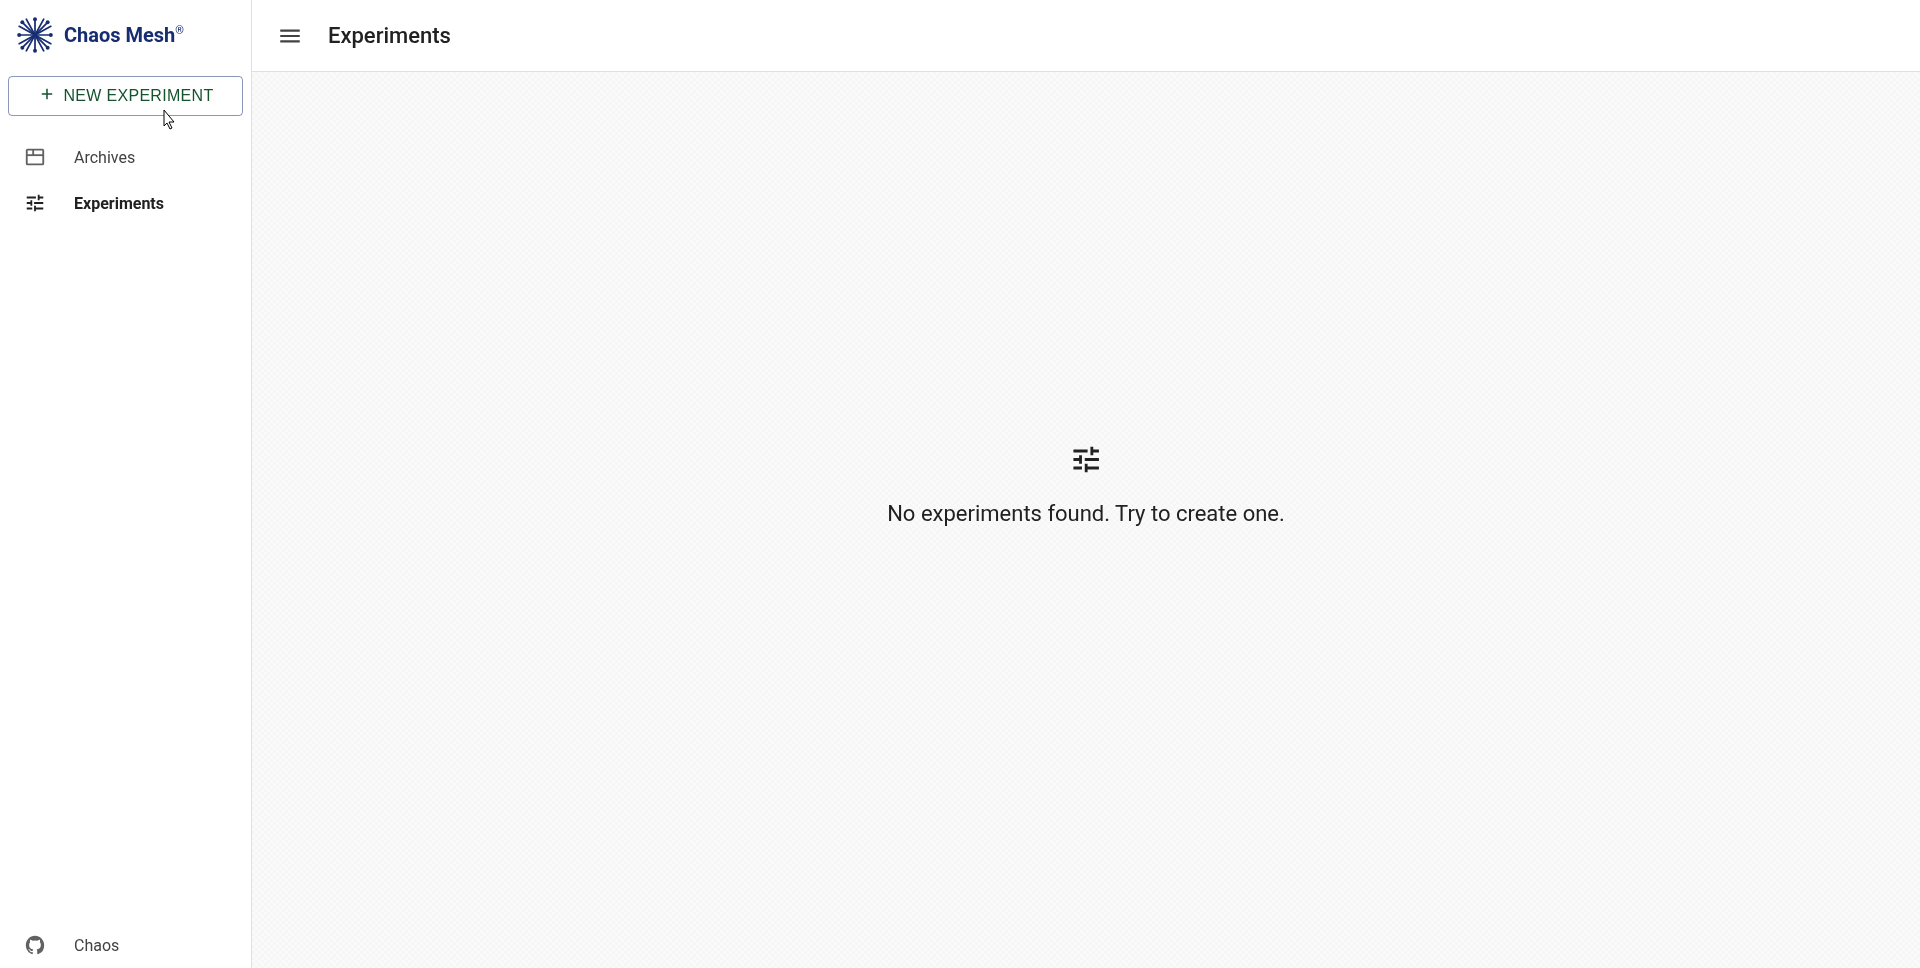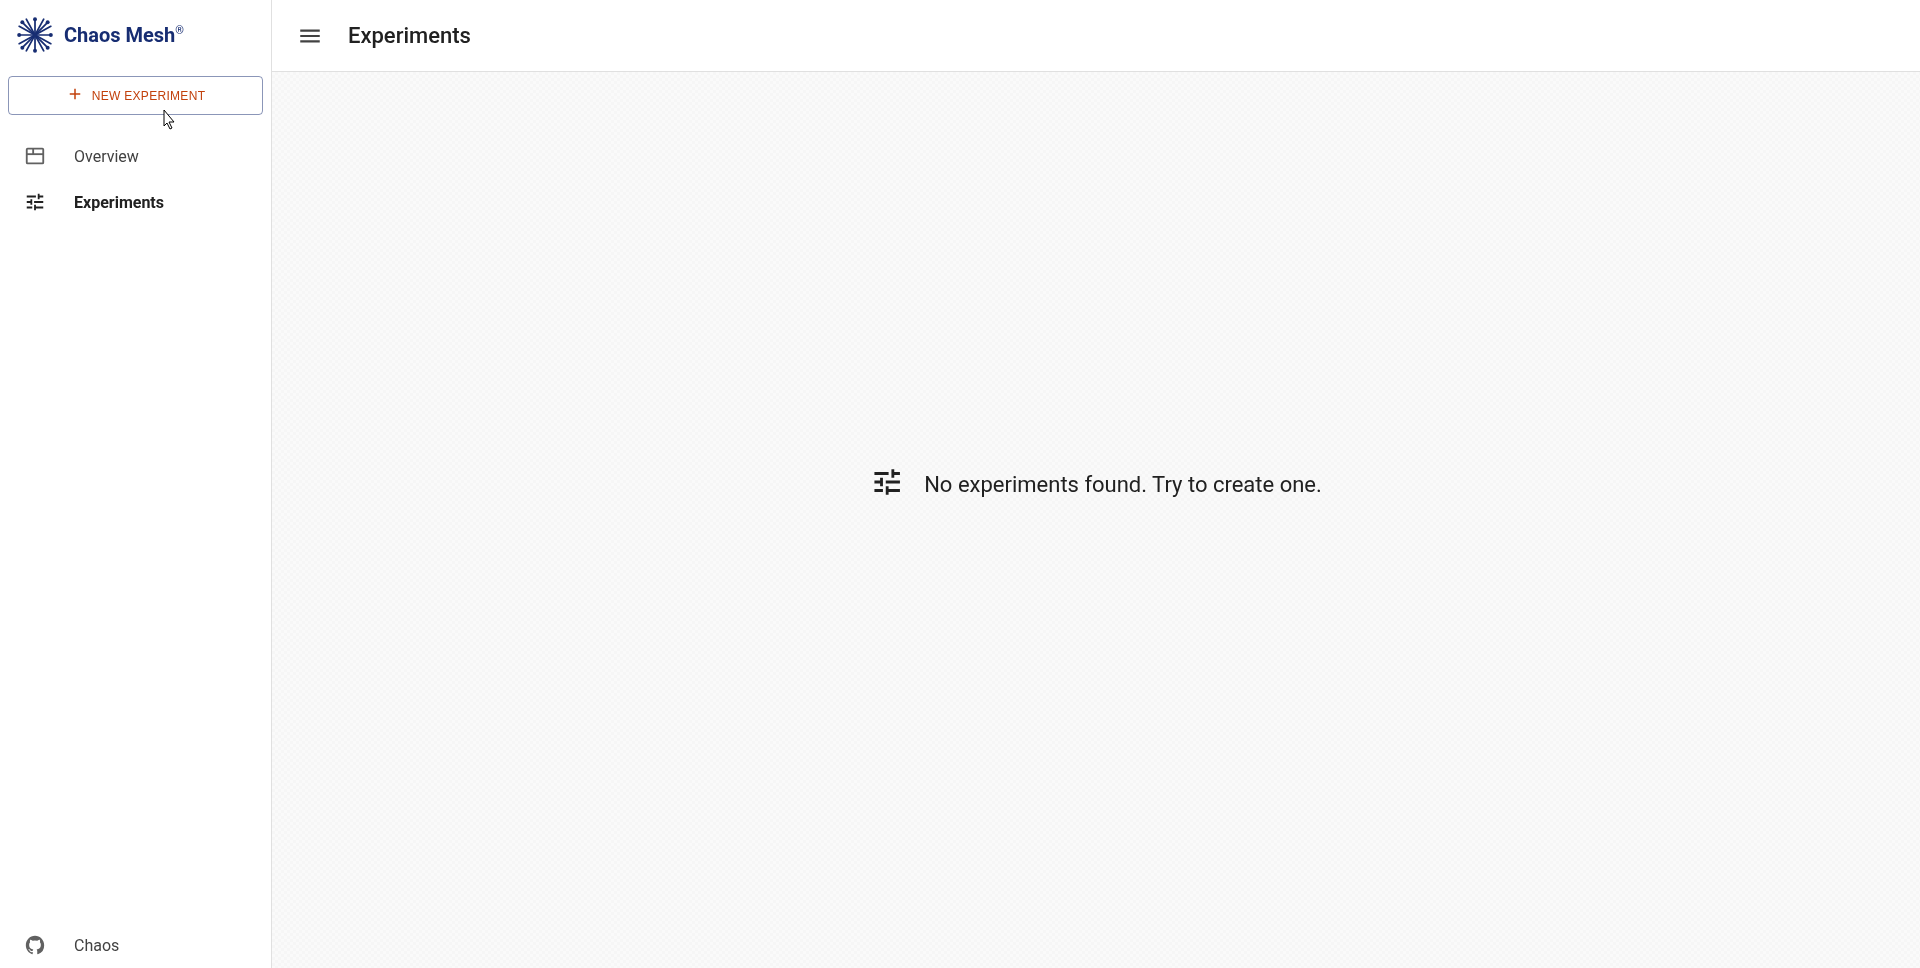--- a/index.html
+++ b/index.html
@@ -13,21 +13,21 @@
       color: #212121;
       height: 968px;
       width: 1920px;
       overflow: hidden;
     }
     .app {
       display: flex;
       height: 100%;
     }
     .sidebar {
-      width: 272px;
+      width: 252px;
       background: #ffffff;
       border-right: 1px solid #e0e0e0;
       display: flex;
       flex-direction: column;
       padding-top: 8px;
     }
     .logo-area {
       display: flex;
       align-items: center;
       padding: 8px 16px 16px 16px;
@@ -53,22 +53,22 @@
       padding: 6px 8px 10px 8px;
     }
     .new-exp-button {
       width: 100%;
       display: flex;
       align-items: center;
       justify-content: center;
       gap: 8px;
       border: 1px solid rgba(23,45,114,0.5);
       background: transparent;
-      color: #c2410c;
-      font-size: 12px;
+      color: #14532d;
+      font-size: 16px;
       font-weight: 500;
       letter-spacing: 0.3px;
       padding: 8px 10px;
       border-radius: 4px;
       cursor: pointer;
       text-transform: uppercase;
     }
     .nav-list {
       padding-top: 8px;
       flex: 1 1 auto;
@@ -140,21 +140,21 @@
         linear-gradient(-45deg, transparent 75%, rgba(0,0,0,0.015) 75%);
       background-size: 6px 6px;
       background-position: 0 0, 0 3px, 3px -3px, -3px 0px;
     }
     .empty-state {
       position: absolute;
       left: 50%;
       top: 46%;
       transform: translate(-50%, -50%);
       display: flex;
-      flex-direction: row;
+      flex-direction: column;
       align-items: center;
       gap: 20px;
       text-align: left;
     }
     .empty-icon {
       color: #212121;
     }
     .empty-text {
       font-size: 22px;
       color: #212121;
@@ -216,21 +216,21 @@
 
     <nav class="nav-list">
       <div class="nav-item">
         <span class="icon">
           <svg width="22" height="22" viewBox="0 0 24 24" fill="none" stroke="currentColor" stroke-width="2">
             <rect x="3" y="4" width="18" height="16" rx="1"></rect>
             <line x1="3" y1="10" x2="21" y2="10"></line>
             <line x1="10" y1="4" x2="10" y2="10"></line>
           </svg>
         </span>
-        <span>Overview</span>
+        <span>Archives</span>
       </div>
 
       <div class="nav-item active">
         <span class="icon">
           <svg width="22" height="22" viewBox="0 0 24 24" fill="currentColor">
             <path d="M3 17v2h6v-2H3zM3 5v2h10V5H3zm10 16v-2h8v-2h-8v-2h-2v6h2zM7 9v2H3v2h4v2h2V9H7zm14 4v-2H11v2h10zm-6-4h2V7h4V5h-4V3h-2v6z"></path>
           </svg>
         </span>
         <span>Experiments</span>
       </div>

